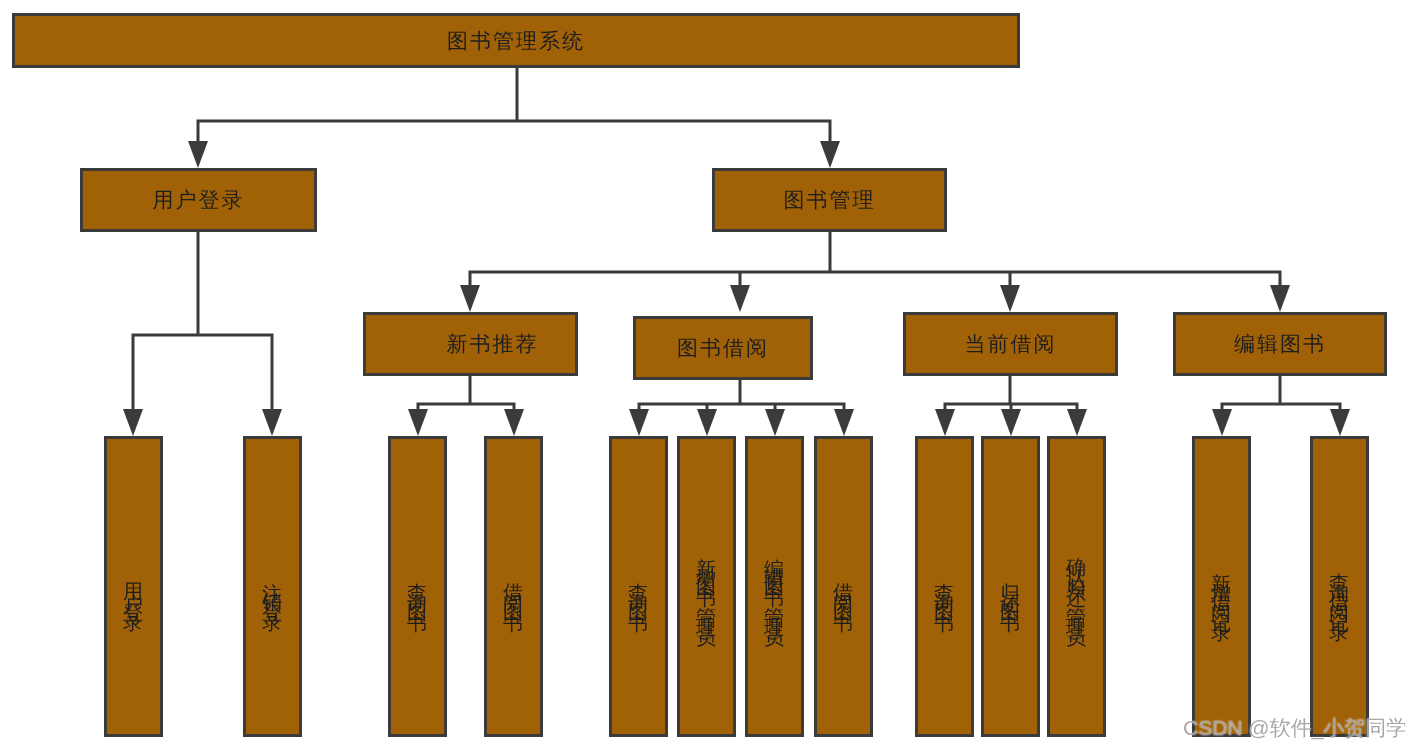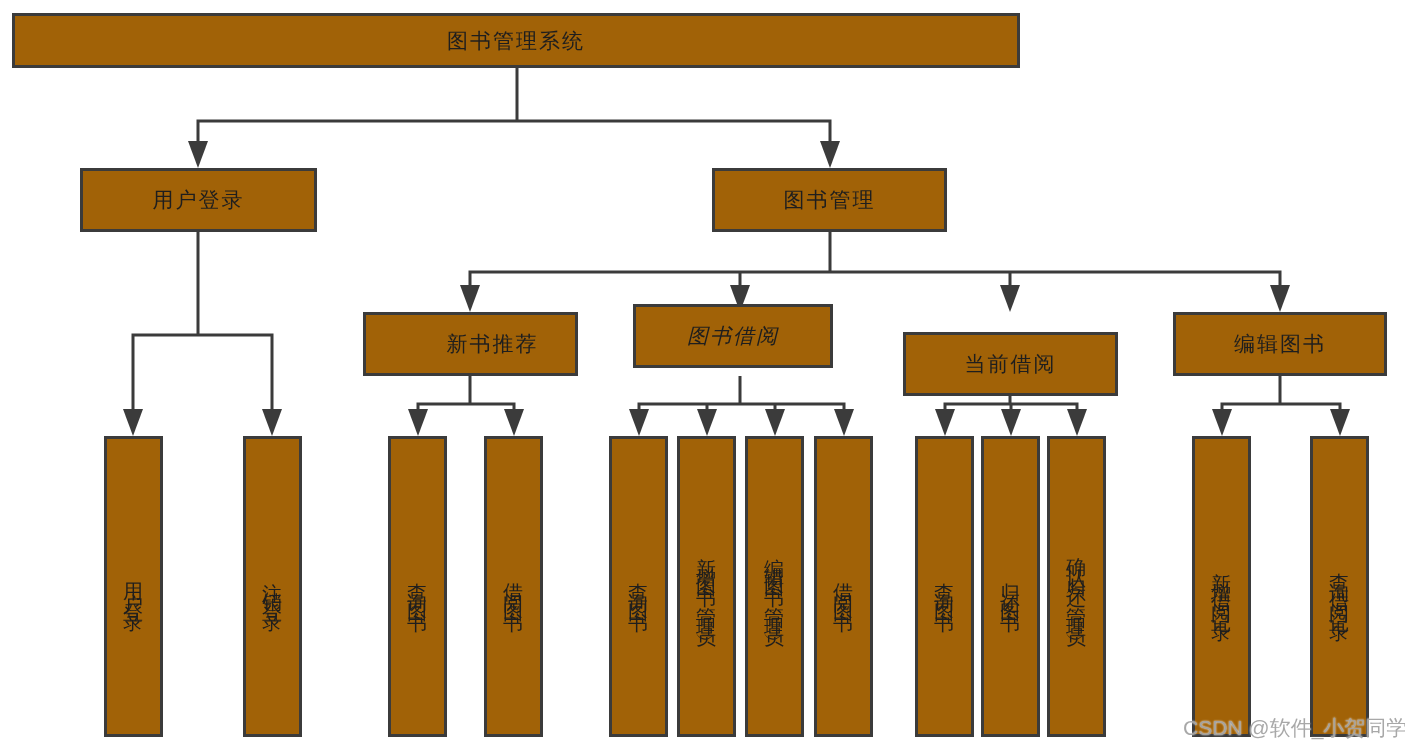--- a/index.html
+++ b/index.html
@@ -104,24 +104,24 @@
   <div class="box hbox" style="left:80px; top:168px; width:237px; height:64px;">
     <span class="label">用户登录</span>
   </div>
   <div class="box hbox" style="left:712px; top:168px; width:235px; height:64px;">
     <span class="label">图书管理</span>
   </div>
 
   <div class="box hbox" style="left:363px; top:312px; width:215px; height:64px;padding-left:44px;">
     <span class="label">新书推荐</span>
   </div>
-  <div class="box hbox" style="left:633px; top:304px; width:200px; height:64px;font-style:italic;">
+  <div class="box hbox" style="left:633px; top:316px; width:180px; height:64px;">
     <span class="label">图书借阅</span>
   </div>
-  <div class="box hbox" style="left:903px; top:312px; width:215px; height:64px;margin-top:20px;">
+  <div class="box hbox" style="left:903px; top:312px; width:215px; height:64px;">
     <span class="label">当前借阅</span>
   </div>
   <div class="box hbox" style="left:1173px; top:312px; width:214px; height:64px;">
     <span class="label">编辑图书</span>
   </div>
 
   <div class="box vbox" style="left:104px;">
     <span class="label">用户登录</span>
   </div>
   <div class="box vbox" style="left:243px;">

